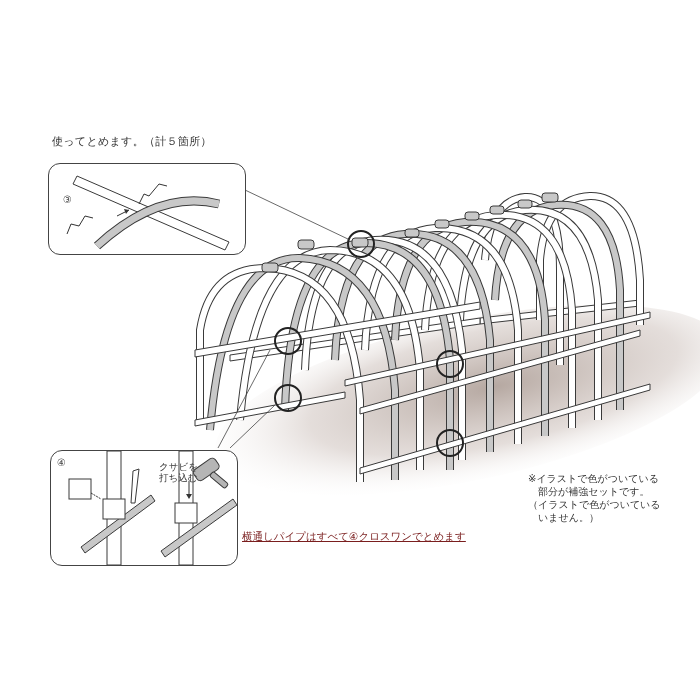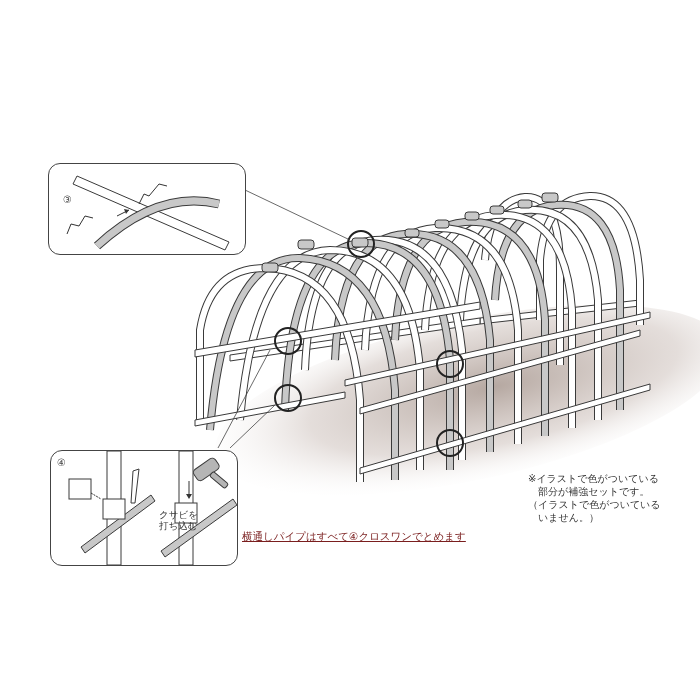--- a/index.html
+++ b/index.html
@@ -118,20 +118,21 @@
   </g>
 
   <g stroke="#444" stroke-width="0.8">
     <line x1="245" y1="190" x2="350" y2="240"></line>
     <line x1="270" y1="350" x2="218" y2="448"></line>
     <line x1="275" y1="405" x2="230" y2="448"></line>
   </g>
 </svg>
 
 <div class="abs note-top">
+  <div>使ってとめます。（計５箇所）</div>
 </div>
 
 <div class="abs panel" style="left:48px; top:163px; width:196px; height:90px;">
   <svg width="196" height="90" viewBox="0 0 196 90">
 
     <polygon points="28,12 180,78 176,86 24,20" fill="#fff" stroke="#3a3a3a" stroke-width="1"></polygon>
 
     <path d="M48,82 Q110,25 170,40" fill="none" stroke="#3a3a3a" stroke-width="9"></path>
     <path d="M48,82 Q110,25 170,40" fill="none" stroke="#c8c8c8" stroke-width="7"></path>
 
@@ -163,21 +164,21 @@
     <g>
       <rect x="142" y="12" width="26" height="13" rx="4" transform="rotate(-35 155 18)" fill="#b5b5b5" stroke="#3a3a3a" stroke-width="1"></rect>
       <rect x="158" y="26" width="20" height="6" rx="2" transform="rotate(40 168 29)" fill="#b5b5b5" stroke="#3a3a3a" stroke-width="1"></rect>
     </g>
 
     <line x1="40" y1="42" x2="50" y2="48" stroke="#333" stroke-width="1" stroke-dasharray="2,1"></line>
     <line x1="138" y1="30" x2="138" y2="46" stroke="#333" stroke-width="1"></line>
     <polygon points="138,48 135,43 141,43" fill="#333"></polygon>
   </svg>
   <span class="abs num-circle" style="left:6px; top:6px;">④</span>
-  <div class="abs wedge-label" style="left:108px; top:10px;margin-top:48px;">
+  <div class="abs wedge-label" style="left:108px; top:10px;">
     <div>クサビを</div>
     <div>打ち込む</div>
   </div>
 </div>
 
 <div class="abs note-bottom">
   <div>横通しパイプはすべて④クロスワンでとめます</div>
 </div>
 
 <div class="abs note-right">

